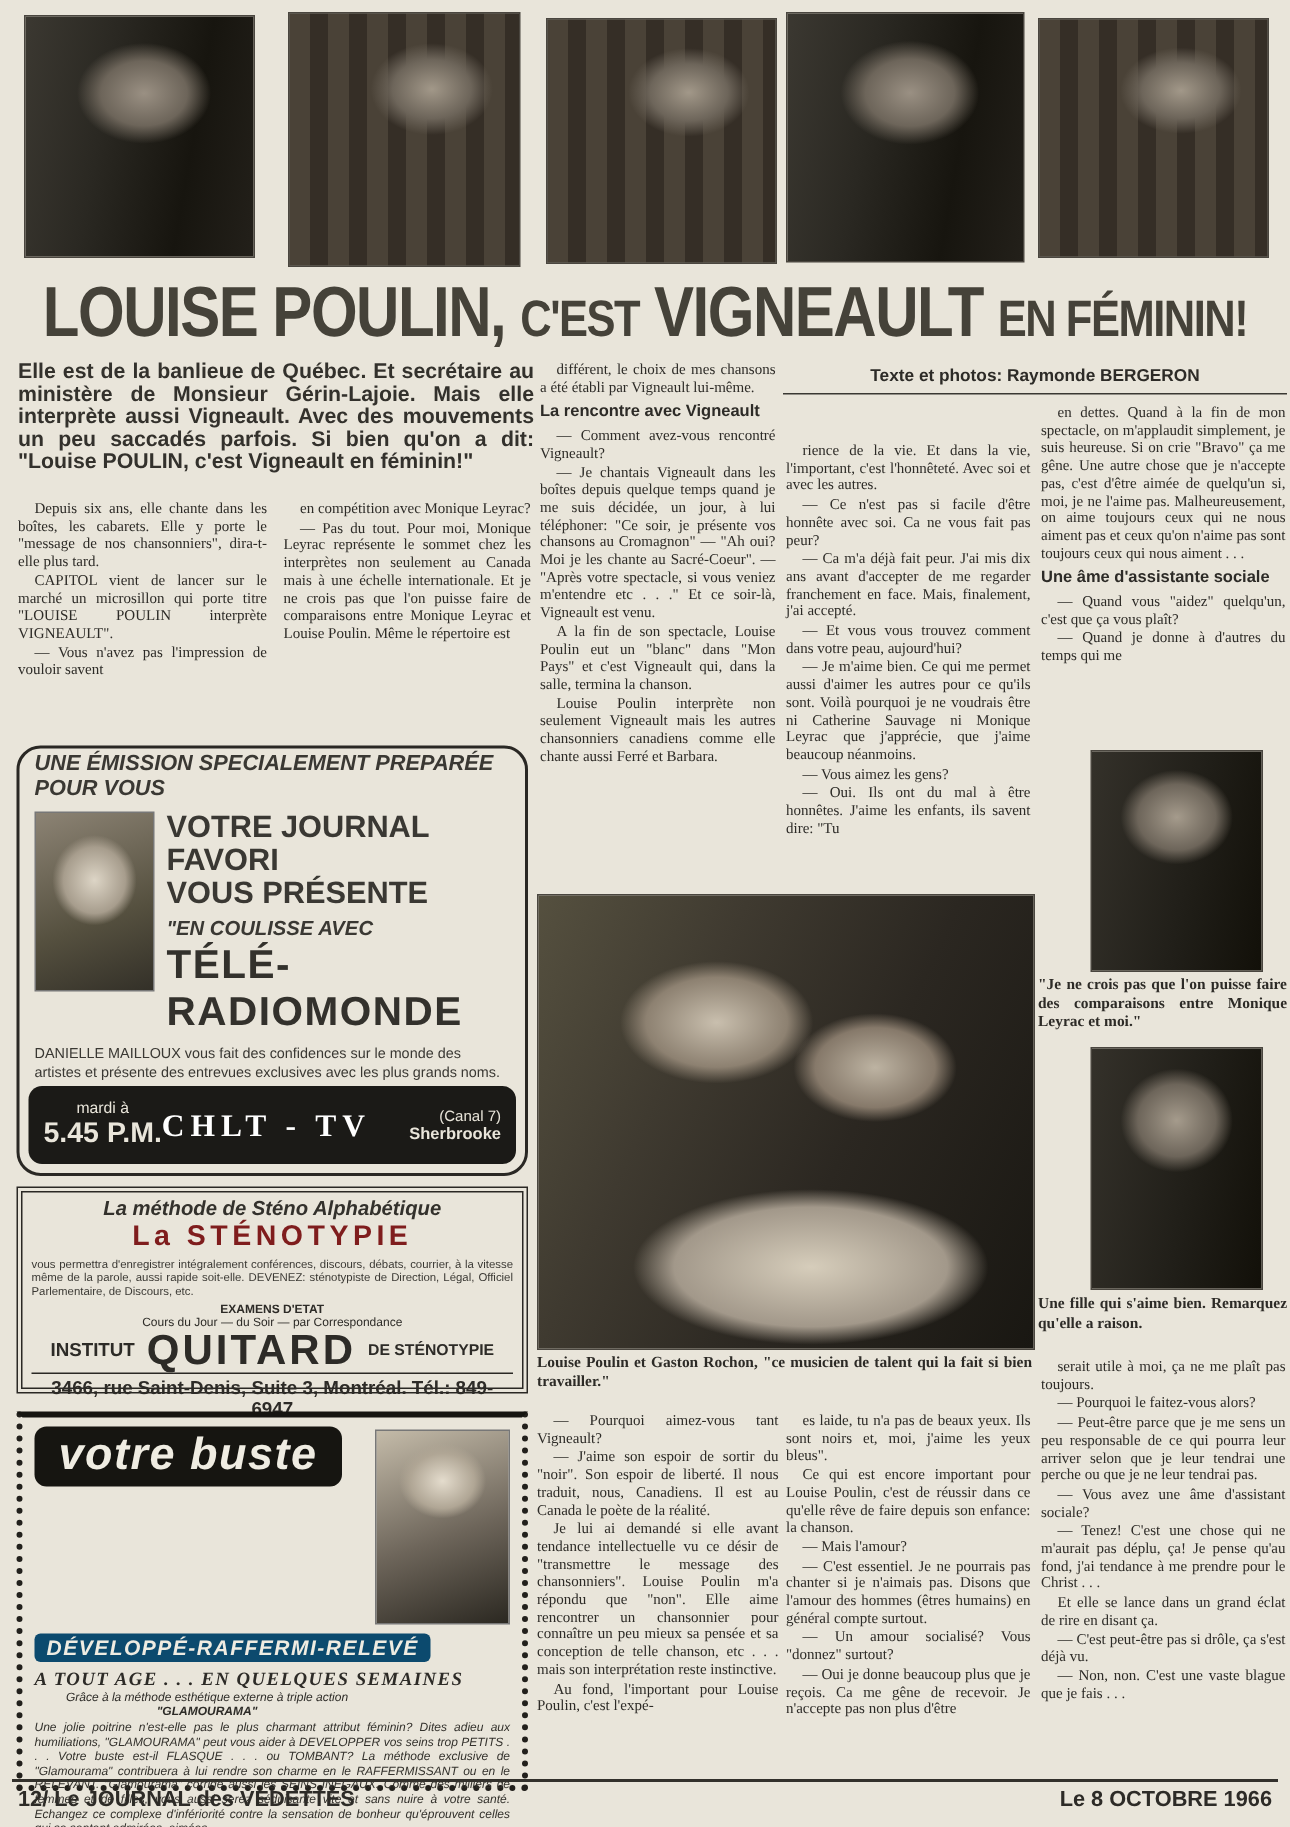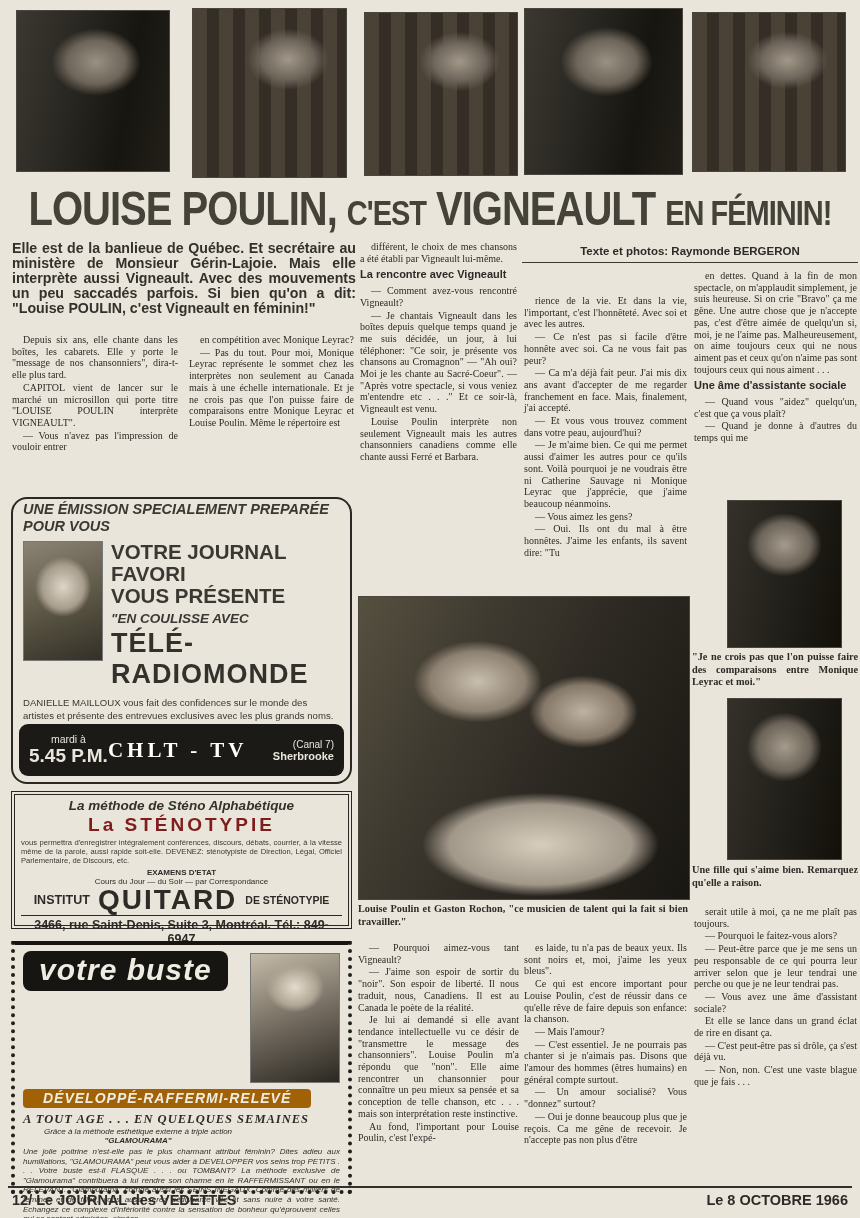--- a/index.html
+++ b/index.html
@@ -84,22 +84,22 @@
   .ad2-inst .i1{font-weight:bold;font-size:12.5px;}
   .ad2-inst .i2{font-weight:bold;font-size:28px;letter-spacing:2px;line-height:26px;}
   .ad2-inst .i3{font-weight:bold;font-size:10.5px;}
   .ad2 .addr{font-weight:bold;font-size:12.5px;border-top:1.5px solid #2a2824;margin-top:2px;padding-top:2px;}
 
   .ad3{position:absolute;left:11px;top:941px;width:341px;height:253px;box-sizing:border-box;
        border-left:4px dotted #22201c;border-right:4px dotted #22201c;border-bottom:4px dotted #22201c;
        border-top:4px solid #161511;padding:6px 8px 4px;font-family:"Liberation Sans",sans-serif;font-style:italic;}
   .ad3-title{display:inline-block;background:#161511;color:#efece2;font-weight:bold;font-size:30px;
        padding:2px 16px 4px;border-radius:8px;letter-spacing:1px;}
-  .ad3-sub{display:inline-block;background:#a16207;color:#efece2;font-weight:bold;font-size:14px;
-       padding:1px 20px 2px;border-radius:4px;margin-top:3px;letter-spacing:1px;}
+  .ad3-sub{display:inline-block;background:#0c4a6e;color:#efece2;font-weight:bold;font-size:14px;
+       padding:1px 8px 2px;border-radius:4px;margin-top:3px;letter-spacing:1px;}
   .ad3-model{float:right;width:88px;height:128px;margin:2px 0 3px 6px;border:1px solid #777;
        background:
          radial-gradient(ellipse 44% 26% at 50% 26%, #e4dccd 0%, #b0a695 55%, rgba(0,0,0,0) 75%),
          linear-gradient(160deg,#c4bba9 0%,#6d655a 55%,#2b2821 100%);}
   .ad3 .age{font-family:"Liberation Serif",serif;font-weight:bold;font-size:12.5px;letter-spacing:1px;margin-top:4px;}
   .ad3 .grace{font-size:8px;text-align:center;width:230px;}
   .ad3 .gq{font-weight:bold;font-size:8px;text-align:center;width:230px;}
   .ad3 .body{font-size:8px;line-height:9.6px;text-align:justify;margin-top:2px;color:#33312c;}
 
   
@@ -122,35 +122,36 @@
 
   <h1 class="headline"><span class="big">LOUISE POULIN,</span><span class="small">C'EST</span><span class="big">VIGNEAULT</span><span class="small">EN FÉMININ!</span></h1>
 
   <p class="lead">Elle est de la banlieue de Québec. Et secrétaire au ministère de Monsieur Gérin-Lajoie. Mais elle interprète aussi Vigneault. Avec des mouvements un peu saccadés parfois. Si bien qu'on a dit: "Louise POULIN, c'est Vigneault en féminin!"</p>
 
   <div class="byline">Texte et photos: Raymonde BERGERON</div>
 
   <div class="col" style="left:12px;top:334px;width:166px;">
       <p>Depuis six ans, elle chante dans les boîtes, les cabarets. Elle y porte le "message de nos chansonniers", dira-t-elle plus tard.</p>
       <p>CAPITOL vient de lancer sur le marché un microsillon qui porte titre "LOUISE POULIN interprète VIGNEAULT".</p>
-      <p>— Vous n'avez pas l'impression de vouloir entrer</p>
+      <p>— Vous n'avez pas l'impression de vouloir savent</p>
     </div>
   <div class="col" style="left:189px;top:334px;width:165px;">
       <p>en compétition avec Monique Leyrac?</p>
       <p>— Pas du tout. Pour moi, Monique Leyrac représente le sommet chez les interprètes non seulement au Canada mais à une échelle internationale. Et je ne crois pas que l'on puisse faire de comparaisons entre Monique Leyrac et Louise Poulin. Même le répertoire est</p>
     </div>
 
   <div class="col" style="left:360px;top:241px;width:157px;">
     <div>
         <p>différent, le choix de mes chansons a été établi par Vigneault lui-même.</p>
       </div>
     <div class="subhead">La rencontre avec Vigneault</div>
     <div>
         <p>— Comment avez-vous rencontré Vigneault?</p>
         <p>— Je chantais Vigneault dans les boîtes depuis quelque temps quand je me suis décidée, un jour, à lui téléphoner: "Ce soir, je présente vos chansons au Cromagnon" — "Ah oui? Moi je les chante au Sacré-Coeur". — "Après votre spectacle, si vous veniez m'entendre etc . . ." Et ce soir-là, Vigneault est venu.</p>
+        <p>A la fin de son spectacle, Louise Poulin eut un "blanc" dans "Mon Pays" et c'est Vigneault qui, dans la salle, termina la chanson.</p>
         <p>Louise Poulin interprète non seulement Vigneault mais les autres chansonniers canadiens comme elle chante aussi Ferré et Barbara.</p>
       </div>
   </div>
 
   <div class="col" style="left:524px;top:270px;width:163px;margin-top:25px;">
       <p>rience de la vie. Et dans la vie, l'important, c'est l'honnêteté. Avec soi et avec les autres.</p>
       <p>— Ce n'est pas si facile d'être honnête avec soi. Ca ne vous fait pas peur?</p>
       <p>— Ca m'a déjà fait peur. J'ai mis dix ans avant d'accepter de me regarder franchement en face. Mais, finalement, j'ai accepté.</p>
       <p>— Et vous vous trouvez comment dans votre peau, aujourd'hui?</p>
       <p>— Je m'aime bien. Ce qui me permet aussi d'aimer les autres pour ce qu'ils sont. Voilà pourquoi je ne voudrais être ni Catherine Sauvage ni Monique Leyrac que j'apprécie, que j'aime beaucoup néanmoins.</p>
@@ -239,20 +240,21 @@
       <p>— Mais l'amour?</p>
       <p>— C'est essentiel. Je ne pourrais pas chanter si je n'aimais pas. Disons que l'amour des hommes (êtres humains) en général compte surtout.</p>
       <p>— Un amour socialisé? Vous "donnez" surtout?</p>
       <p>— Oui je donne beaucoup plus que je reçois. Ca me gêne de recevoir. Je n'accepte pas non plus d'être</p>
     </div>
   <div class="col" style="left:694px;top:906px;width:163px;">
       <p>serait utile à moi, ça ne me plaît pas toujours.</p>
       <p>— Pourquoi le faitez-vous alors?</p>
       <p>— Peut-être parce que je me sens un peu responsable de ce qui pourra leur arriver selon que je leur tendrai une perche ou que je ne leur tendrai pas.</p>
       <p>— Vous avez une âme d'assistant sociale?</p>
+      <p>— Tenez! C'est une chose qui ne m'aurait pas déplu, ça! Je pense qu'au fond, j'ai tendance à me prendre pour le Christ . . .</p>
       <p>Et elle se lance dans un grand éclat de rire en disant ça.</p>
       <p>— C'est peut-être pas si drôle, ça s'est déjà vu.</p>
       <p>— Non, non. C'est une vaste blague que je fais . . .</p>
     </div>
 
   <div class="footrule"></div>
   <div class="footer-l">12/ Le JOURNAL des VEDETTES</div>
   <div class="footer-r">Le 8 OCTOBRE 1966</div>
 
 </div>

